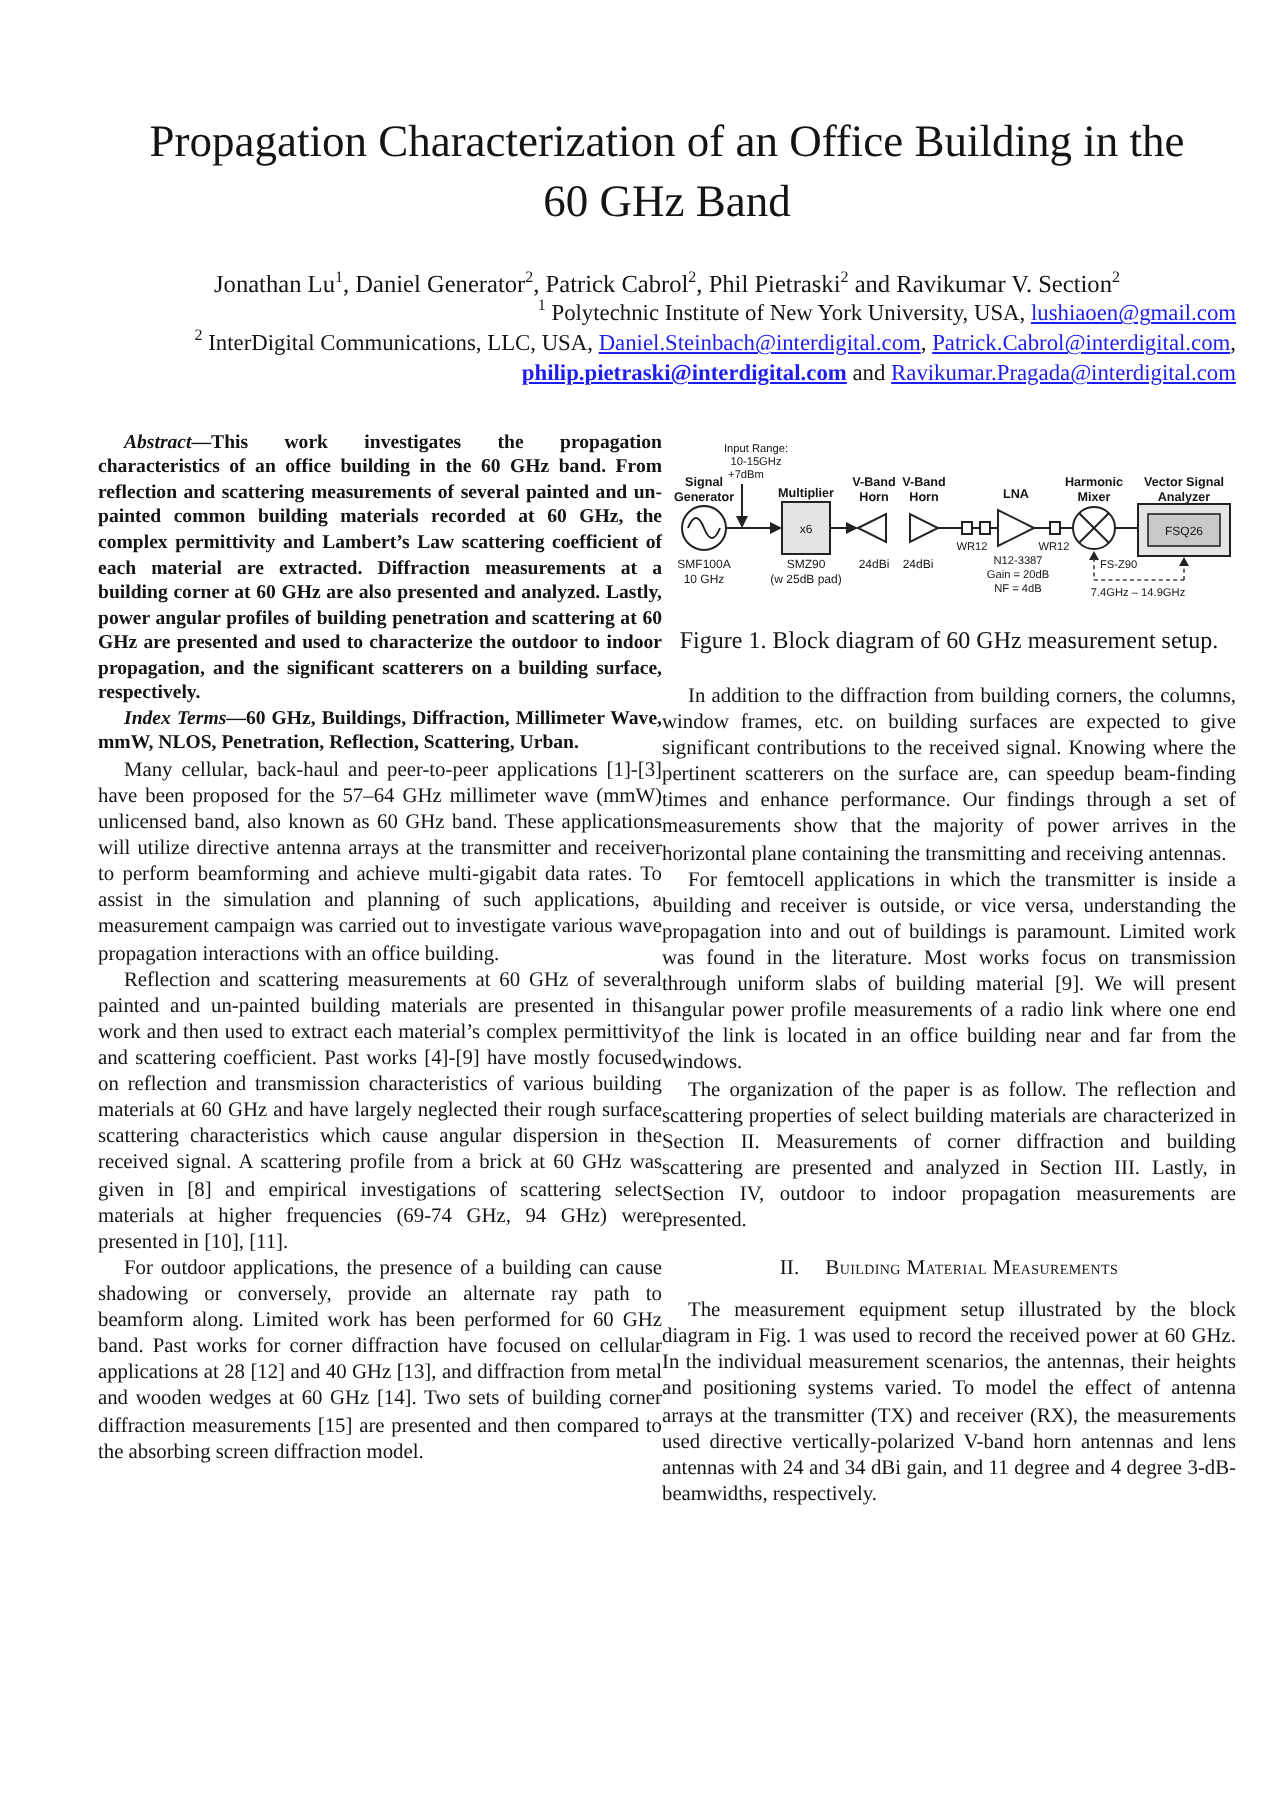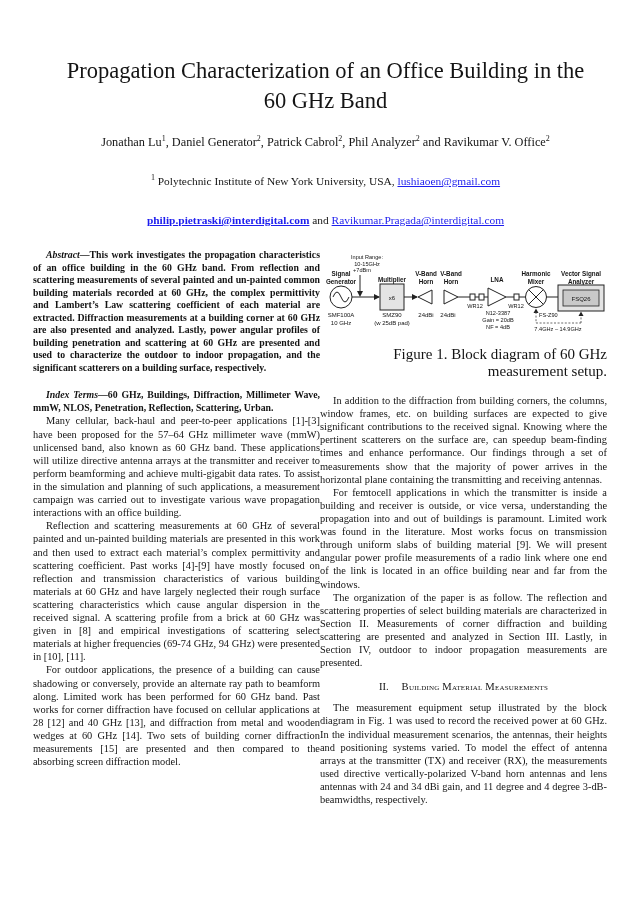--- a/index.html
+++ b/index.html
@@ -4,39 +4,38 @@
 <style>
   html,body{margin:0;padding:0;background:#ffffff;}
   .page{
     position:relative;
     width:640px;height:905px;
     background:#ffffff;
     color:#141414;
     font-family:"Liberation Serif", serif;
     overflow:hidden;
     box-sizing:border-box;
-    padding:56px 22px 0 33px;
+    padding:56px 22px 0 49px;
   }
   .title{
     width:540px;margin:0 auto;
     text-align:center;
     font-size:22.5px;line-height:1.32;
     font-weight:400;
   }
   .authors{
     margin-top:20px;
     text-align:center;
     font-size:12.3px;
   }
   sup{font-size:8px;line-height:0;}
   .affil{
-    text-align:center;
+    text-align:right;
     font-size:11.4px;
     line-height:1.3;
-    margin-top:24px;
   }
   a.email{color:#1d1dee;text-decoration:underline;cursor:pointer;}
   a.email.bold{font-weight:bold;text-decoration:underline;}
   .columns{
     display:flex;
     margin-top:21px;
   }
   .col{width:287px;}
   p.para{
     margin:0;
@@ -44,65 +43,68 @@
     text-indent:13px;
     font-size:10.4px;
     line-height:1.26;
   }
   p.meta{
     font-weight:bold;
     font-size:9.8px;
     line-height:1.28;
   }
   p.meta .lead{font-style:italic;}
-  p.idx{margin-top:15px;}
+  p.idx{margin-top:0;}
   .sec-head{
     text-align:center;
     font-size:10.6px;
     margin:12px 0 9px 0;
   }
   .sec-head .num{margin-right:13px;}
   .sec-head .sc{font-variant:small-caps;letter-spacing:.2px;}
   .subsec-head{
     font-style:italic;
     font-size:10.6px;
     margin:9px 0 7px 0;
   }
   .subsec-head .num{margin-right:5px;}
   .figure{margin:2px 0 0 0;}
   .figure svg{display:block;}
   .fig-caption{
-    font-size:15px;
+    font-size:12px;
     margin:7px 0 14px 0;
-    text-align:right;
+    text-align:center;
   }
   
   .dlab{font-family:"Liberation Sans",sans-serif;font-size:6.3px;font-weight:bold;fill:#141414;}
   .dsub{font-family:"Liberation Sans",sans-serif;font-size:6px;font-weight:normal;fill:#141414;}
   .dtiny{font-family:"Liberation Sans",sans-serif;font-size:5.6px;font-weight:normal;fill:#141414;}
   .wire{stroke:#222;stroke-width:1;fill:none;}
   .sym{stroke:#222;stroke-width:1;fill:#ffffff;}
   .boxfill{stroke:#222;stroke-width:1;fill:#e4e4e4;}
   .boxinner{stroke:#222;stroke-width:0.8;fill:#c9c9c9;}
   .arr{fill:#222;stroke:none;}
   .dash{stroke:#444;stroke-width:0.8;fill:none;stroke-dasharray:2 1.6;}
 </style>
 </head>
 <body>
 
 <div class="page">
 
   <h1 class="title">Propagation Characterization of an Office Building in the 60 GHz Band</h1>
 
   <div class="authors">
-    <span>Jonathan Lu</span><sup>1</sup><span>, Daniel Generator</span><sup>2</sup><span>, Patrick Cabrol</span><sup>2</sup><span>, Phil Analyzer</span><sup>2</sup><span> and Ravikumar V. Office</span><sup>2</sup>
+    <span>Jonathan Lu</span><sup>1</sup><span>, Daniel Generator</span><sup>2</sup><span>, Patrick Cabrol</span><sup>2</sup><span>, Phil Pietraski</span><sup>2</sup><span> and Ravikumar V. Section</span><sup>2</sup>
   </div>
 
   <div class="affil">
     <sup>1</sup><span> Polytechnic Institute of New York University, USA, </span><a class="email">lushiaoen@gmail.com</a>
+  </div>
+  <div class="affil">
+    <sup>2</sup><span> InterDigital Communications, LLC, USA, </span><a class="email">Daniel.Steinbach@interdigital.com</a><span>, </span><a class="email">Patrick.Cabrol@interdigital.com</a><span>,</span>
   </div>
   <div class="affil">
     <a class="email bold">philip.pietraski@interdigital.com</a><span> and </span><a class="email">Ravikumar.Pragada@interdigital.com</a>
   </div>
 
   <div class="columns">
 
     <div class="col">
       <p class="para meta"><span class="lead">Abstract</span><span>—</span><span>This work investigates the propagation characteristics of an office building in the 60 GHz band. From reflection and scattering measurements of several painted and un-painted common building materials recorded at 60 GHz, the complex permittivity and Lambert’s Law scattering coefficient of each material are extracted. Diffraction measurements at a building corner at 60 GHz are also presented and analyzed. Lastly, power angular profiles of building penetration and scattering at 60 GHz are presented and used to characterize the outdoor to indoor propagation, and the significant scatterers on a building surface, respectively.</span></p>
 

